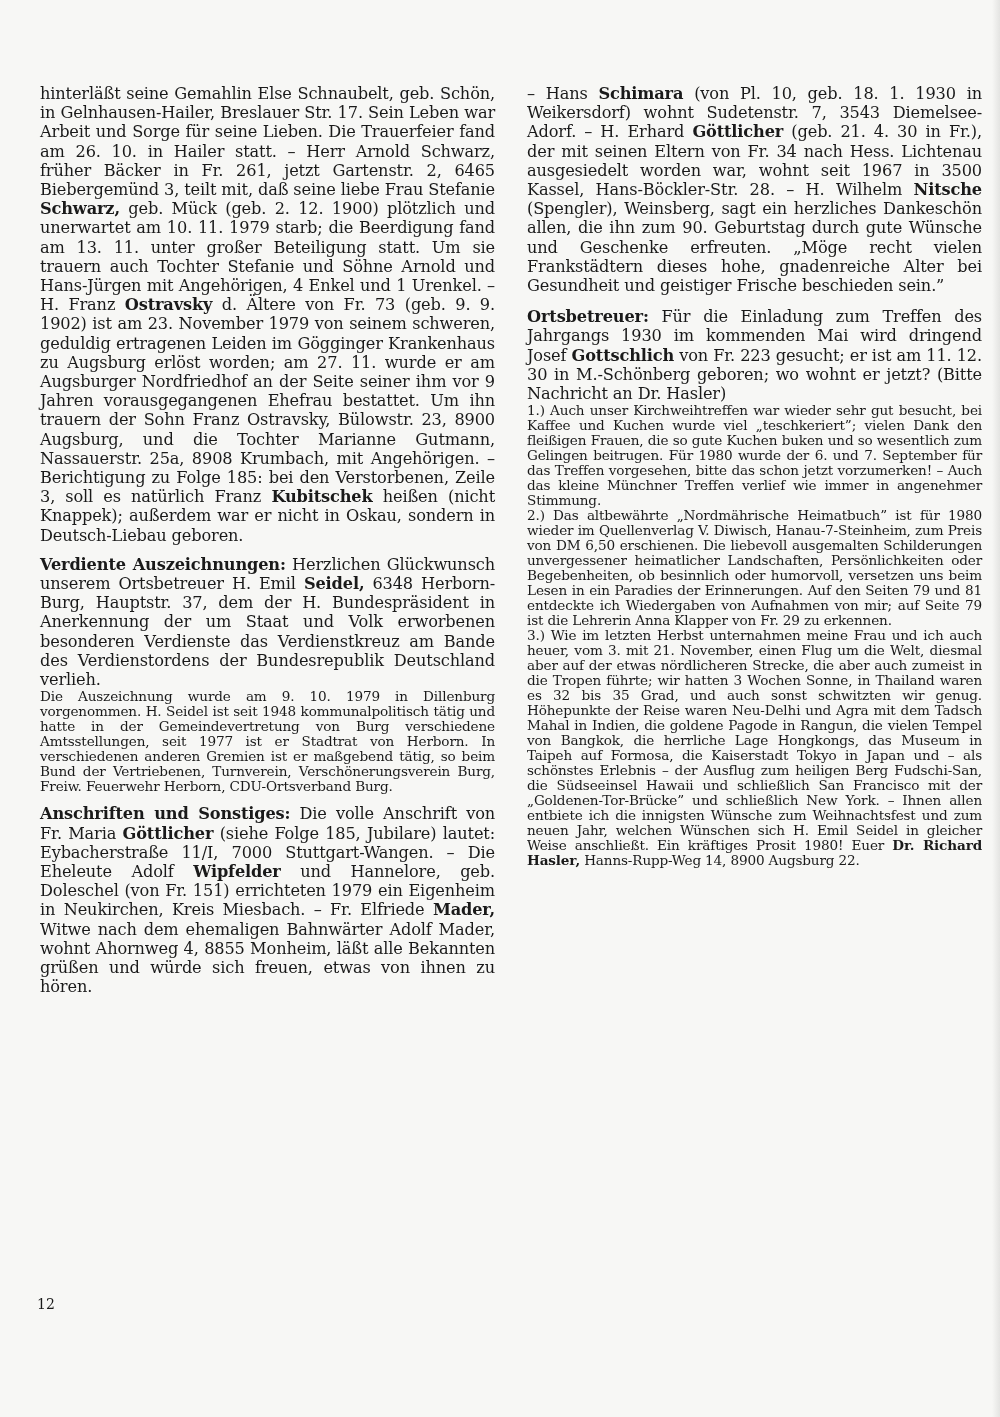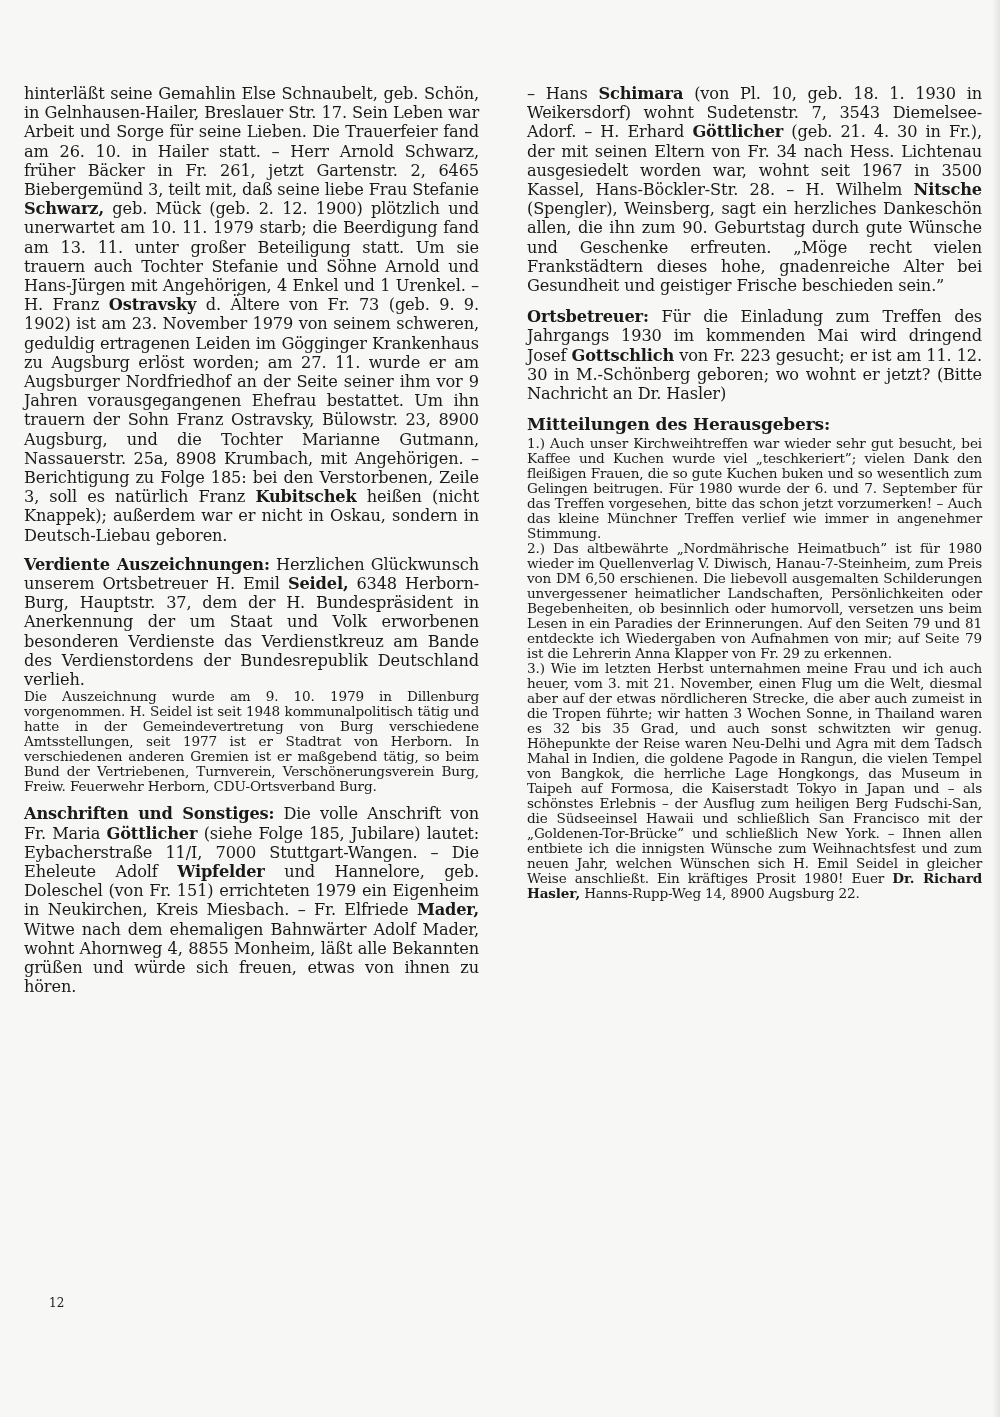--- a/index.html
+++ b/index.html
@@ -25,21 +25,21 @@
     }
     .column {
       position: absolute;
       top: 84px;
       width: 455px;
       font-size: 16.2px;
       line-height: 19.2px;
       text-align: justify;
       letter-spacing: -0.15px;
     }
-    .col-left { left: 24px; }
+    .col-left { left: 40px; }
     .col-right { left: 527px; }
     .para { margin: 0; }
     .para + .para { margin-top: 10px; }
     .small {
       font-size: 13.6px;
       line-height: 15px;
       margin-top: 0 !important;
     }
     b, .bold {
       font-weight: bold;
@@ -47,22 +47,21 @@
     .heading {
       font-weight: bold;
       font-size: 17px;
       margin: 12px 0 2px 0;
       display: block;
     }
     .page-number {
       position: absolute;
       left: 37px;
       top: 1296px;
-      font-size: 12px;
-      margin-left: 12px;
+      font-size: 14px;
     }
   </style>
 </head>
 <body>
 
 <div class="page-edge"></div>
 
 <div class="column col-left">
   <p class="para"><span>hinterläßt seine Gemahlin Else Schnaubelt, geb. Schön, in Gelnhausen-Hailer, Breslauer Str. 17. Sein Leben war Arbeit und Sorge für seine Lieben. Die Trauerfeier fand am 26. 10. in Hailer statt. – Herr Arnold Schwarz, früher Bäcker in Fr. 261, jetzt Gartenstr. 2, 6465 Biebergemünd 3, teilt mit, daß seine liebe Frau Stefanie </span><b>Schwarz,</b><span> geb. Mück (geb. 2. 12. 1900) plötzlich und unerwartet am 10. 11. 1979 starb; die Beerdigung fand am 13. 11. unter großer Beteiligung statt. Um sie trauern auch Tochter Stefanie und Söhne Arnold und Hans-Jürgen mit Angehörigen, 4 Enkel und 1 Urenkel. – H. Franz </span><b>Ostravsky</b><span> d. Ältere von Fr. 73 (geb. 9. 9. 1902) ist am 23. November 1979 von seinem schweren, geduldig ertragenen Leiden im Gögginger Krankenhaus zu Augsburg erlöst worden; am 27. 11. wurde er am Augsburger Nordfriedhof an der Seite seiner ihm vor 9 Jahren vorausgegangenen Ehefrau bestattet. Um ihn trauern der Sohn Franz Ostravsky, Bülowstr. 23, 8900 Augsburg, und die Tochter Marianne Gutmann, Nassauerstr. 25a, 8908 Krumbach, mit Angehörigen. – Berichtigung zu Folge 185: bei den Verstorbenen, Zeile 3, soll es natürlich Franz </span><b>Kubitschek</b><span> heißen (nicht Knappek); außerdem war er nicht in Oskau, sondern in Deutsch-Liebau geboren.</span></p>
 
@@ -71,19 +70,18 @@
   <p class="para small">Die Auszeichnung wurde am 9. 10. 1979 in Dillenburg vorgenommen. H. Seidel ist seit 1948 kommunalpolitisch tätig und hatte in der Gemeindevertretung von Burg verschiedene Amtsstellungen, seit 1977 ist er Stadtrat von Herborn. In verschiedenen anderen Gremien ist er maßgebend tätig, so beim Bund der Vertriebenen, Turnverein, Verschönerungsverein Burg, Freiw. Feuerwehr Herborn, CDU-Ortsverband Burg.</p>
 
   <p class="para" style="margin-top:10px"><b>Anschriften und Sonstiges:</b><span> Die volle Anschrift von Fr. Maria </span><b>Göttlicher</b><span> (siehe Folge 185, Jubilare) lautet: Eybacherstraße 11/I, 7000 Stuttgart-Wangen. – Die Eheleute Adolf </span><b>Wipfelder</b><span> und Hannelore, geb. Doleschel (von Fr. 151) errichteten 1979 ein Eigenheim in Neukirchen, Kreis Miesbach. – Fr. Elfriede </span><b>Mader,</b><span> Witwe nach dem ehemaligen Bahnwärter Adolf Mader, wohnt Ahornweg 4, 8855 Monheim, läßt alle Bekannten grüßen und würde sich freuen, etwas von ihnen zu hören.</span></p>
 </div>
 
 <div class="column col-right">
   <p class="para"><span>– Hans </span><b>Schimara</b><span> (von Pl. 10, geb. 18. 1. 1930 in Weikersdorf) wohnt Sudetenstr. 7, 3543 Diemelsee-Adorf. – H. Erhard </span><b>Göttlicher</b><span> (geb. 21. 4. 30 in Fr.), der mit seinen Eltern von Fr. 34 nach Hess. Lichtenau ausgesiedelt worden war, wohnt seit 1967 in 3500 Kassel, Hans-Böckler-Str. 28. – H. Wilhelm </span><b>Nitsche</b><span> (Spengler), Weinsberg, sagt ein herzliches Dankeschön allen, die ihn zum 90. Geburtstag durch gute Wünsche und Geschenke erfreuten. „Möge recht vielen Frankstädtern dieses hohe, gnadenreiche Alter bei Gesundheit und geistiger Frische beschieden sein.”</span></p>
 
   <p class="para" style="margin-top:12px"><b>Ortsbetreuer:</b><span> Für die Einladung zum Treffen des Jahrgangs 1930 im kommenden Mai wird dringend Josef </span><b>Gottschlich</b><span> von Fr. 223 gesucht; er ist am 11. 12. 30 in M.-Schönberg geboren; wo wohnt er jetzt? (Bitte Nachricht an Dr. Hasler)</span></p>
 
-  <span class="heading">Mitteilungen des Herausgebers:</span>
   <p class="para small">1.) Auch unser Kirchweihtreffen war wieder sehr gut besucht, bei Kaffee und Kuchen wurde viel „teschkeriert”; vielen Dank den fleißigen Frauen, die so gute Kuchen buken und so wesentlich zum Gelingen beitrugen. Für 1980 wurde der 6. und 7. September für das Treffen vorgesehen, bitte das schon jetzt vorzumerken! – Auch das kleine Münchner Treffen verlief wie immer in angenehmer Stimmung.</p>
   <p class="para small">2.) Das altbewährte „Nordmährische Heimatbuch” ist für 1980 wieder im Quellenverlag V. Diwisch, Hanau-7-Steinheim, zum Preis von DM 6,50 erschienen. Die liebevoll ausgemalten Schilderungen unvergessener heimatlicher Landschaften, Persönlichkeiten oder Begebenheiten, ob besinnlich oder humorvoll, versetzen uns beim Lesen in ein Paradies der Erinnerungen. Auf den Seiten 79 und 81 entdeckte ich Wiedergaben von Aufnahmen von mir; auf Seite 79 ist die Lehrerin Anna Klapper von Fr. 29 zu erkennen.</p>
   <p class="para small"><span>3.) Wie im letzten Herbst unternahmen meine Frau und ich auch heuer, vom 3. mit 21. November, einen Flug um die Welt, diesmal aber auf der etwas nördlicheren Strecke, die aber auch zumeist in die Tropen führte; wir hatten 3 Wochen Sonne, in Thailand waren es 32 bis 35 Grad, und auch sonst schwitzten wir genug. Höhepunkte der Reise waren Neu-Delhi und Agra mit dem Tadsch Mahal in Indien, die goldene Pagode in Rangun, die vielen Tempel von Bangkok, die herrliche Lage Hongkongs, das Museum in Taipeh auf Formosa, die Kaiserstadt Tokyo in Japan und – als schönstes Erlebnis – der Ausflug zum heiligen Berg Fudschi-San, die Südseeinsel Hawaii und schließlich San Francisco mit der „Goldenen-Tor-Brücke” und schließlich New York. – Ihnen allen entbiete ich die innigsten Wünsche zum Weihnachtsfest und zum neuen Jahr, welchen Wünschen sich H. Emil Seidel in gleicher Weise anschließt. Ein kräftiges Prosit 1980! Euer </span><b>Dr. Richard Hasler,</b><span> Hanns-Rupp-Weg 14, 8900 Augsburg 22.</span></p>
 </div>
 
 <div class="page-number">12</div>
 
 </body></html>

